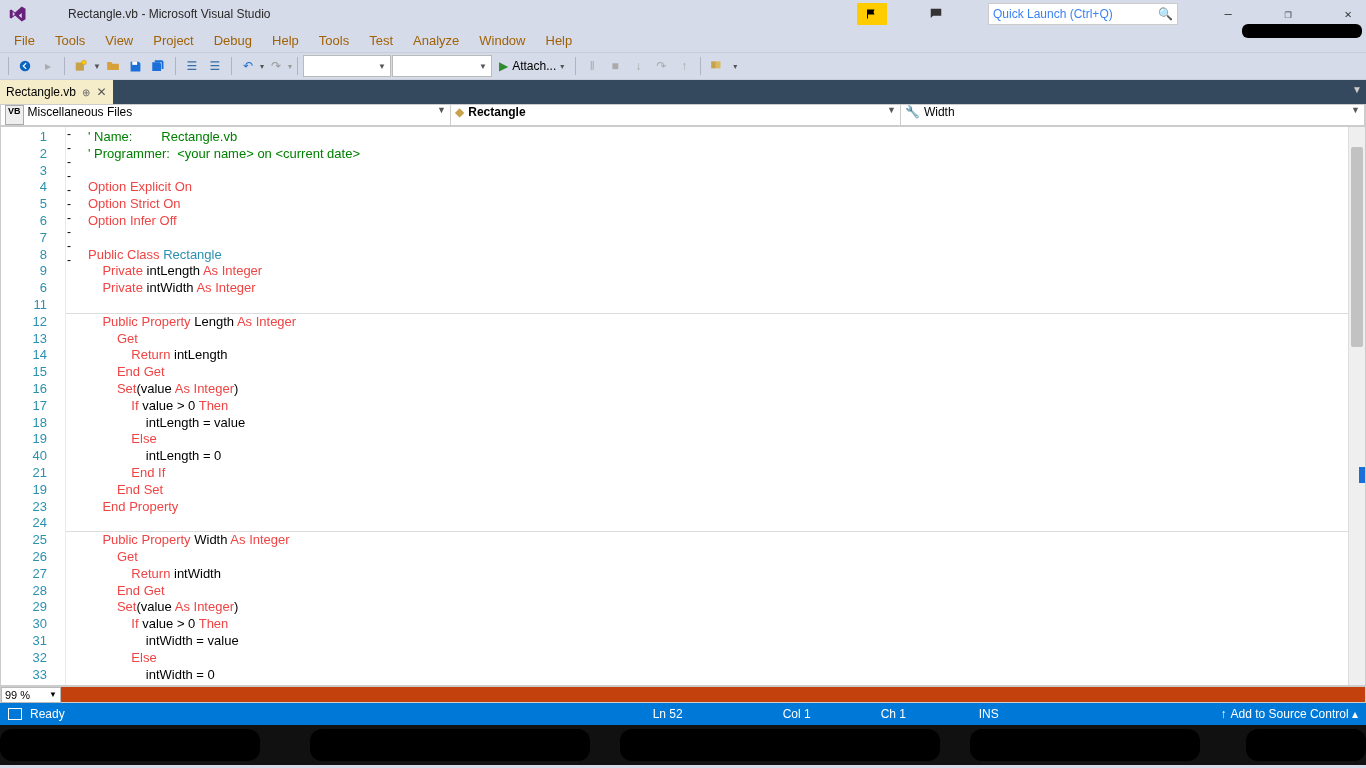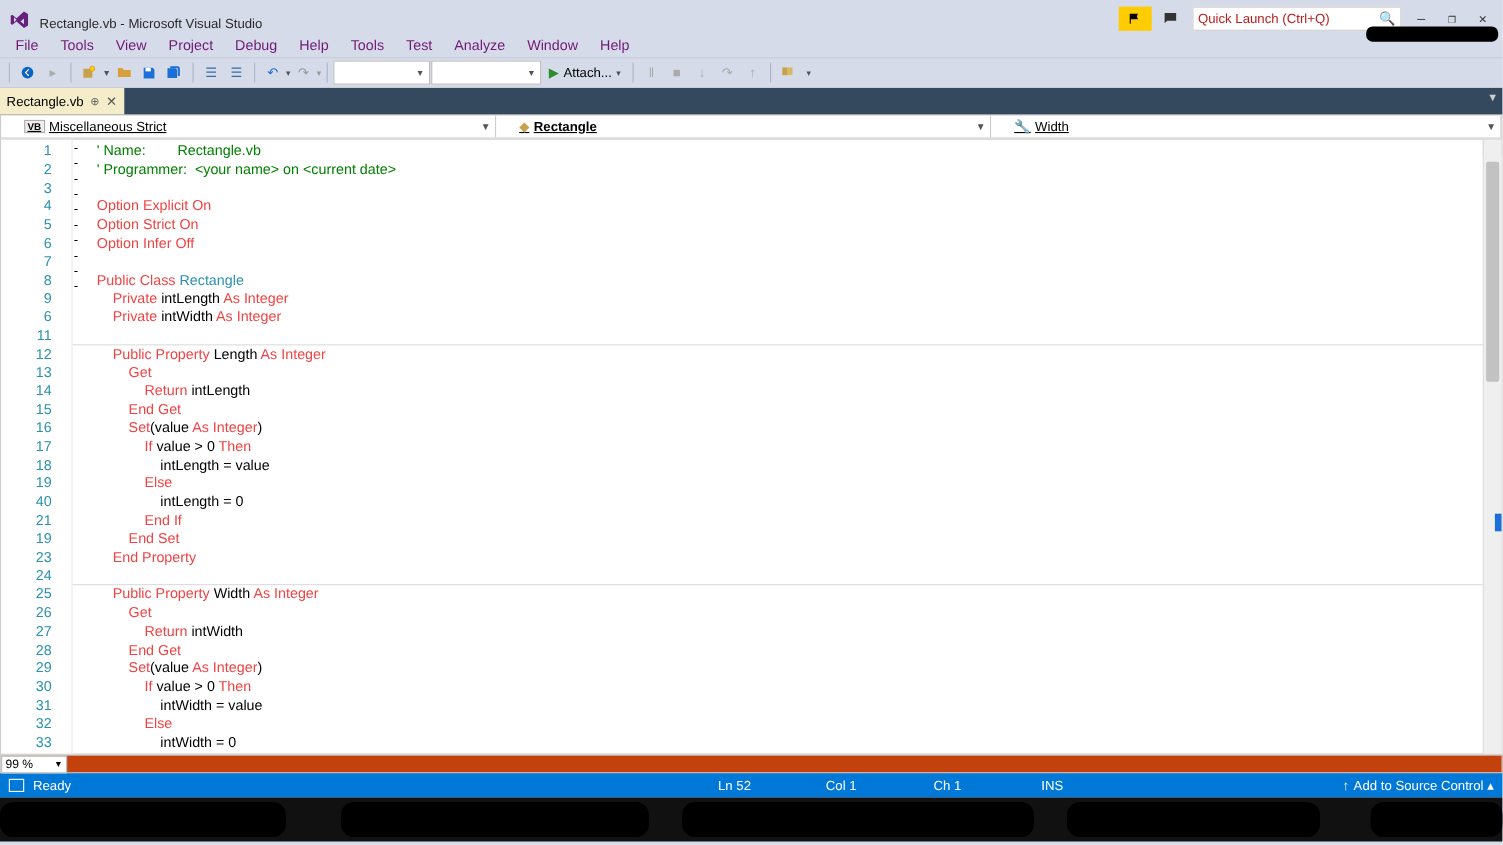--- a/index.html
+++ b/index.html
@@ -1,46 +1,46 @@
 <!DOCTYPE html>
 <html><head>
 <meta charset="utf-8">
 <style>
 * { margin: 0; padding: 0; box-sizing: border-box; font-family: 'Segoe UI', Tahoma, sans-serif; }
 body { width: 1366px; height: 768px; background: #d6dbe9; overflow: hidden; font-size: 12px; }
 
-.titlebar { height: 28px; background: #d6dbe9; display: flex; align-items: flex-end; padding: 0 4px; }
+.titlebar { height: 28px; background: #d6dbe9; display: flex; align-items: center; padding: 0 4px; gap: 32px; }
 .titlebar .logo { width: 20px; height: 20px; margin: 0 8px 0 4px; display:flex; align-items:center; justify-content:center;}
 .titlebar .title { font-size: 12px; color: #2a2a2a; }
 .titlebar .spacer { flex: 1; }
 .titlebar .qbtn { width: 30px; height: 22px; display:flex; align-items:center; justify-content:center; margin: 0 1px;}
 .titlebar .flag { background: #ffcc00; color:#000;}
-.quick-launch { width: 190px; height: 22px; background: #fff; border: 1px solid #ccc; display:flex; align-items:center; padding:0 4px; color:#b91c1c; margin:0 4px;}
+.quick-launch { width: 190px; height: 22px; background: #fff; border: 1px solid #ccc; display:flex; align-items:center; padding:0 4px; color:#3b82f6; margin:0 4px;}
 .quick-launch .ql-text { flex:1; }
 .winbtn { width: 28px; height: 22px; display:flex; align-items:center; justify-content:center; color:#333; font-family: monospace;}
 
 .menubar { height: 24px; background: #d6dbe9; display: flex; align-items: center; padding: 0 4px; }
-.menubar .menu-item { padding: 3px 10px; font-size: 13px; color: #701a75; cursor: default; }
+.menubar .menu-item { padding: 3px 10px; font-size: 13px; color: #a16207; cursor: default; }
 
 .toolbar { height: 28px; background: #d6dbe9; border-top: 1px solid #c9cdd8; border-bottom: 1px solid #c9cdd8; display:flex; align-items:center; padding:0 4px; gap:1px;}
 .toolbar .sep { width:1px; height:18px; background:#aeb4c2; margin:0 4px;}
 .toolbar .tbtn { width:22px; height:22px; display:flex; align-items:center; justify-content:center; color:#3b5998;}
 .toolbar .combo { height:22px; border:1px solid #bbb; background:#fff; display:flex; align-items:center; padding:0 4px; color:#888; font-size:11px;}
 .toolbar .combo.w1{width:88px;} .toolbar .combo.w2{width:100px;}
 .toolbar .attach { display:flex; align-items:center; gap:4px; padding:0 6px; height:22px;}
 .toolbar .attach .play{color:#2e8b2e;}
 
 .tabwell { height: 24px; background: #34495e; display:flex; align-items:flex-end; position:relative;}
 .doc-tab { height:24px; background:#f5edc9; display:flex; align-items:center; padding:0 6px; font-size:12px; gap:6px;}
 .doc-tab .pin { font-size:10px; color:#666;}
 .doc-tab .close { font-size:12px; color:#555; cursor:pointer;}
 .tabwell .menu-drop { position:absolute; right:4px; top:4px; color:#ccc; font-size:10px;}
 
 .nav-row { height: 22px; background:#fff; border:1px solid #ccc; display:flex;}
-.nav-box { display:flex; align-items:center; padding:0 21px; border-right:1px solid #ccc; position:relative;text-decoration:underline;}
+.nav-box { display:flex; padding:0 4px; border-right:1px solid #ccc; position:relative;}
 .nav-box.b1{width:450px;} .nav-box.b2{width:450px;} .nav-box.b3{flex:1;}
 .nav-box .dd { position:absolute; right:4px; color:#555; font-size:9px;}
 .nav-box .ic-vb { background:#eee; border:1px solid #aaa; font-size:9px; padding:0 2px; margin-right:4px; font-weight:bold;}
 .nav-box .ic-class { color:#c8a24a; margin-right:4px;}
 .nav-box .ic-prop { color:#555; margin-right:4px;}
 
 .editor-wrap { position: relative; height: 560px; background:#fff; border:1px solid #ccc; display:flex;}
 .gutter { width: 65px; background:#fff; border-right:1px solid #eaeaea; text-align:right; color:#2b91af; font-family:Consolas,monospace; font-size:13px; padding-top:2px;}
 .gutter .ln { height:16.8px; padding-right:18px; line-height:16.8px;}
 .code-area { flex:1; font-family:Consolas,monospace; font-size:13px; line-height:16.8px; padding:2px 0 0 22px; white-space:pre; color:#000; position:relative; overflow:hidden;}
@@ -187,21 +187,21 @@
     <span>Rectangle.vb</span>
     <span class="pin">⊕</span>
     <span class="close">✕</span>
   </div>
   <span class="menu-drop">▼</span>
 </div>
 
 <div class="nav-row">
   <div class="nav-box b1">
     <span class="ic-vb">VB</span>
-    <span>Miscellaneous Strict</span>
+    <span>Miscellaneous Files</span>
     <span class="dd">▼</span>
   </div>
   <div class="nav-box b2">
     <span class="ic-class">◆</span>
     <b>Rectangle</b>
     <span class="dd">▼</span>
   </div>
   <div class="nav-box b3">
     <span class="ic-prop">🔧</span>
     <span>Width</span>
@@ -273,21 +273,21 @@
   <div style="flex:1; position:relative;">
     <div style="position:absolute;left:12px;right:12px;top:2px;bottom:2px;background:#c2c2c2;"></div>
   </div>
 </div>
 
 <div class="statusbar">
   <div class="sic"></div>
   <div class="sbox">Ready</div>
   <div class="sp1"></div>
   <div class="sbox" style="width:70px;">Ln 52</div>
-  <div class="sbox" style="width:70px;">Col 1</div>
+  <div class="sbox" style="width:70px;margin-left:32px;">Col 1</div>
   <div class="sbox" style="width:70px;">Ch 1</div>
   <div class="sbox">INS</div>
   <div class="spf"></div>
   <span class="up">↑</span>
   <div><span>Add to Source Control</span> ▴</div>
 </div>
 
 <div class="taskbar">
   <div class="blob" style="left:0;top:4px;width:260px;height:32px;"></div>
   <div class="blob" style="left:310px;top:4px;width:280px;height:32px;"></div>

